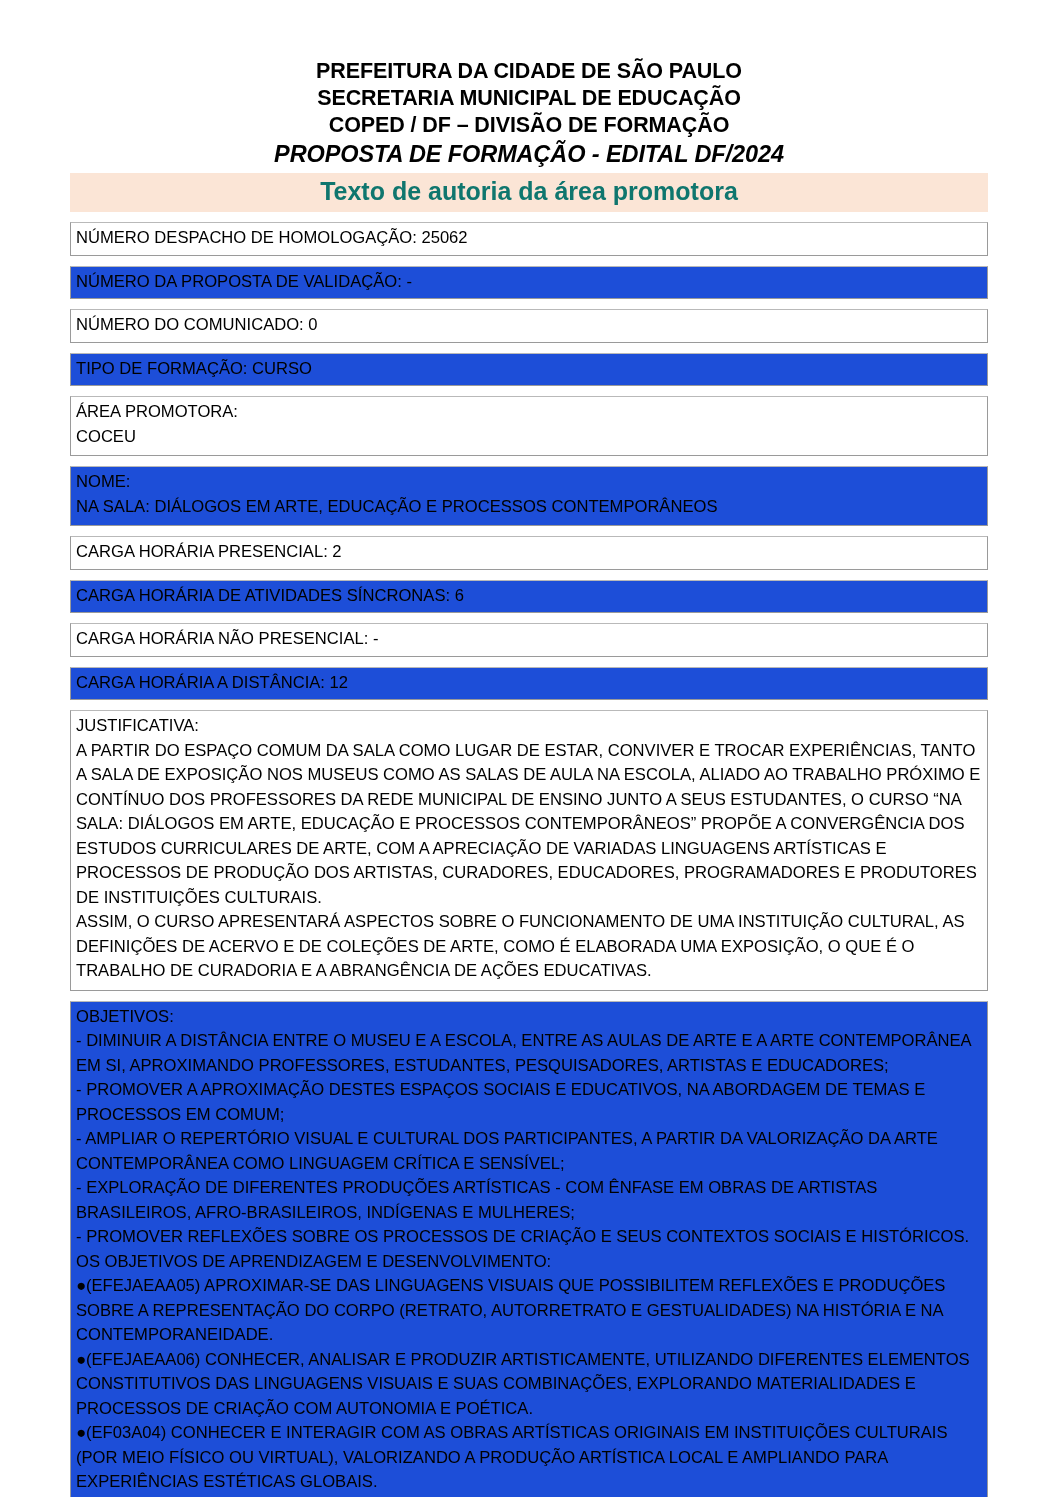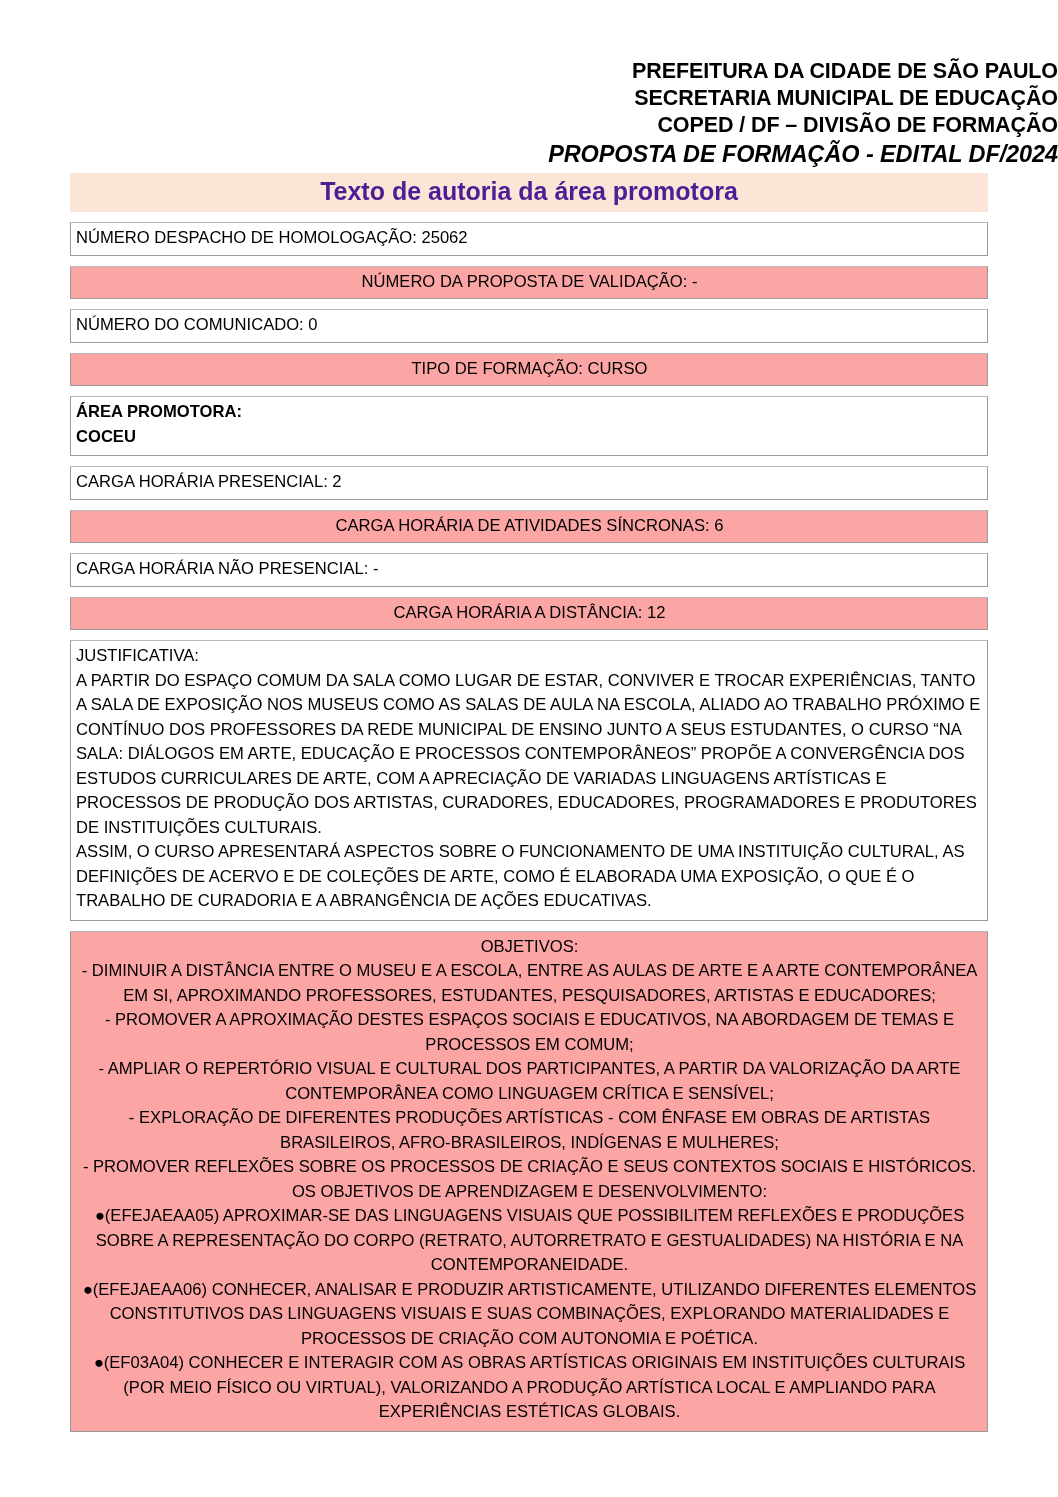--- a/index.html
+++ b/index.html
@@ -20,21 +20,21 @@
     width: 1058px;
     height: 1497px;
     background: #ffffff;
     box-sizing: border-box;
     padding: 0;
   }
 
   
   .doc-header {
     padding-top: 58px;
-    text-align: right;
+    text-align: center;
   }
   .doc-header .hline {
     font-weight: bold;
     font-size: 21.5px;
     line-height: 27px;
     letter-spacing: -0.1px;
     white-space: nowrap;
   }
   .doc-header .hline.bigger {
     font-size: 23.5px;
@@ -47,21 +47,21 @@
     margin: 4px auto 0 auto;
     width: 918px;
     background: #FBE5D6;
     text-align: center;
     padding: 3px 0 6px 0;
     box-sizing: border-box;
   }
   .banner-text {
     font-size: 25px;
     font-weight: bold;
-    color: #4c1d95;
+    color: #0f766e;
     line-height: 30px;
   }
 
   
   .tbl {
     margin: 0 auto;
     width: 918px;
     border-collapse: separate;
     border-spacing: 0;
     table-layout: fixed;
@@ -70,25 +70,24 @@
     border: 1px solid #9a9a9a;
     border-top: 1px solid #b9b9b9;
     box-sizing: border-box;
     padding: 3px 4px 4px 5px;
     font-size: 16.6px;
     line-height: 24.5px;
     background: #ffffff;
     margin-top: 10px;
   }
   .tbl .row.shade {
-    background: #fca5a5;
-    text-align: center;
+    background: #1d4ed8;
   }
   .tbl .row.bold {
-    font-weight: bold;
+    font-weight: normal;
   }
   .tbl .row p {
     margin: 0;
   }
   .tbl .row.block {
     padding-bottom: 6px;
   }
   .line { white-space: normal; }
 </style>
 </head>
@@ -117,20 +116,24 @@
       <div class="row">
         <p class="line">NÚMERO DO COMUNICADO:  0</p>
       </div>
       <div class="row shade">
         <p class="line">TIPO DE FORMAÇÃO: CURSO</p>
       </div>
       <div class="row bold block">
         <p class="line">ÁREA PROMOTORA:</p>
         <p class="line">COCEU</p>
       </div>
+      <div class="row shade bold block">
+        <p class="line">NOME:</p>
+        <p class="line">NA SALA: DIÁLOGOS EM ARTE, EDUCAÇÃO E PROCESSOS CONTEMPORÂNEOS</p>
+      </div>
       <div class="row">
         <p class="line">CARGA HORÁRIA PRESENCIAL: 2</p>
       </div>
       <div class="row shade">
         <p class="line">CARGA HORÁRIA DE ATIVIDADES SÍNCRONAS: 6</p>
       </div>
       <div class="row">
         <p class="line">CARGA HORÁRIA NÃO PRESENCIAL:  -</p>
       </div>
       <div class="row shade">

